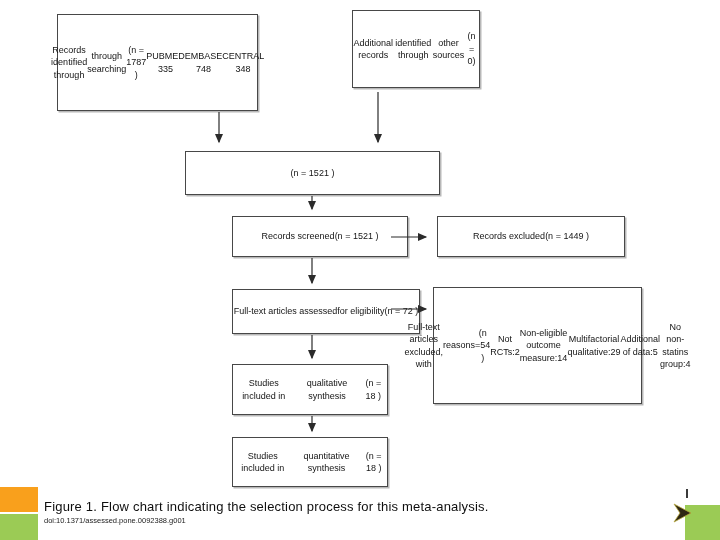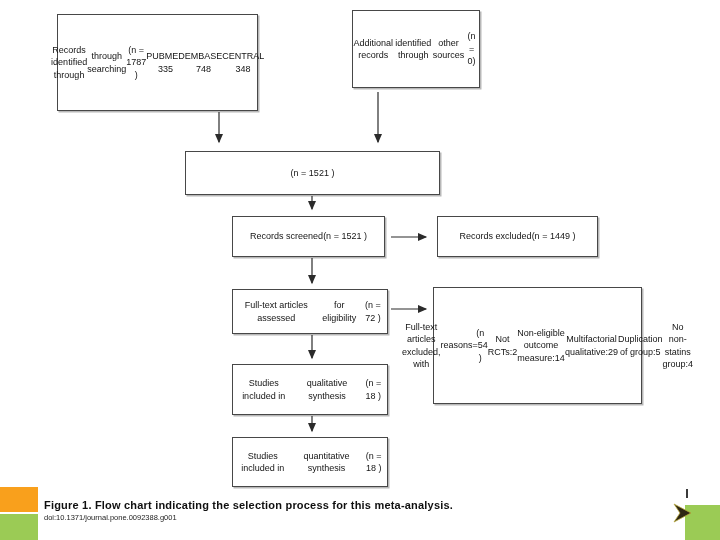--- a/index.html
+++ b/index.html
@@ -24,32 +24,32 @@
     align-items: center;
     text-align: center;
     font-size: 9px;
     line-height: 12.5px;
     color: #141414;
     box-sizing: border-box;
   }
   #b1 { left: 57px;  top: 14px;  width: 201px; height: 97px; }
   #b2 { left: 352px; top: 10px;  width: 128px; height: 78px; }
   #b3 { left: 185px; top: 151px; width: 255px; height: 44px; }
-  #b4 { left: 232px; top: 216px; width: 153px; height: 41px; }
-  #b5 { left: 437px; top: 216px; width: 161px; height: 41px; }
-  #b6 { left: 232px; top: 289px; width: 156px; height: 45px; }
+  #b4 { left: 232px; top: 216px; width: 176px; height: 41px; }
+  #b5 { left: 437px; top: 216px; width: 188px; height: 41px; }
+  #b6 { left: 232px; top: 289px; width: 188px; height: 45px; }
   #b7 { left: 433px; top: 287px; width: 209px; height: 117px; padding-left: 20px; }
   #b8 { left: 232px; top: 364px; width: 156px; height: 51px; }
   #b9 { left: 232px; top: 437px; width: 156px; height: 50px; }
 
   .arrow-layer { position: absolute; left: 0; top: 0; width: 720px; height: 540px; pointer-events: none; }
 
   
   .caption { position: absolute; left: 44px; top: 499px; color: #0f0f0f; }
-  .caption .title { font-size: 11px; font-weight: bold; letter-spacing: 0.2px; }
+  .caption .title { font-size: 13px; font-weight: normal; letter-spacing: 0.2px; }
   .caption .doi   { font-size: 7.5px; margin-top: 2px; color: #222; }
 
   
   .orange-block { position: absolute; left: 0; top: 487px; width: 38px; height: 25px; background: #F9A01C; }
   .green-block-left { position: absolute; left: 0; top: 514px; width: 38px; height: 26px; background: #9BCB55; }
   .green-block-right { position: absolute; left: 685px; top: 505px; width: 35px; height: 35px; background: #9BCB55; }
   .corner-chevron { position: absolute; left: 672px; top: 502px; width: 22px; height: 22px; }
   .corner-tick { position: absolute; left: 686px; top: 489px; width: 2px; height: 9px; background: #3a3a3a; }
 </style>
 </head>
@@ -95,21 +95,21 @@
       <span>(n = 72 )</span>
     </div>
 
     <div class="box" id="b7">
       <span>Full-text articles excluded, with</span>
       <span>reasons</span>
       <span>(n =54 )</span>
       <span>Not RCTs:2</span>
       <span>Non-eligible outcome measure:14</span>
       <span>Multifactorial qualitative:29</span>
-      <span>Duplication of group:5</span>
+      <span>Additional of data:5</span>
       <span>No non-statins group:4</span>
     </div>
 
     <div class="box" id="b8">
       <span>Studies included in</span>
       <span>qualitative synthesis</span>
       <span>(n = 18 )</span>
     </div>
 
     <div class="box" id="b9">
@@ -130,21 +130,21 @@
       <line x1="391" y1="237" x2="426" y2="237" stroke="#2b2b2b" stroke-width="1.2" marker-end="url(#ah)"></line>
       <line x1="312" y1="258" x2="312" y2="283" stroke="#2b2b2b" stroke-width="1.2" marker-end="url(#ah)"></line>
       <line x1="391" y1="309" x2="426" y2="309" stroke="#2b2b2b" stroke-width="1.2" marker-end="url(#ah)"></line>
       <line x1="312" y1="335" x2="312" y2="358" stroke="#2b2b2b" stroke-width="1.2" marker-end="url(#ah)"></line>
       <line x1="312" y1="416" x2="312" y2="431" stroke="#2b2b2b" stroke-width="1.2" marker-end="url(#ah)"></line>
     </svg>
   </div>
 
   <div class="caption">
     <div class="title">Figure 1. Flow chart indicating the selection process for this meta-analysis.</div>
-    <div class="doi">doi:10.1371/journal.pone.0092388.g001</div>
+    <div class="doi">doi:10.1371/assessed.pone.0092388.g001</div>
   </div>
 
   <div class="orange-block"></div>
   <div class="green-block-left"></div>
   <div class="green-block-right"></div>
   <div class="corner-tick"></div>
   <svg class="corner-chevron" viewBox="0 0 22 22">
     <polygon points="2,2 19,11 2,20 8,11" fill="#2e2614" stroke="#b9a93c" stroke-width="0.8"></polygon>
   </svg>
 

